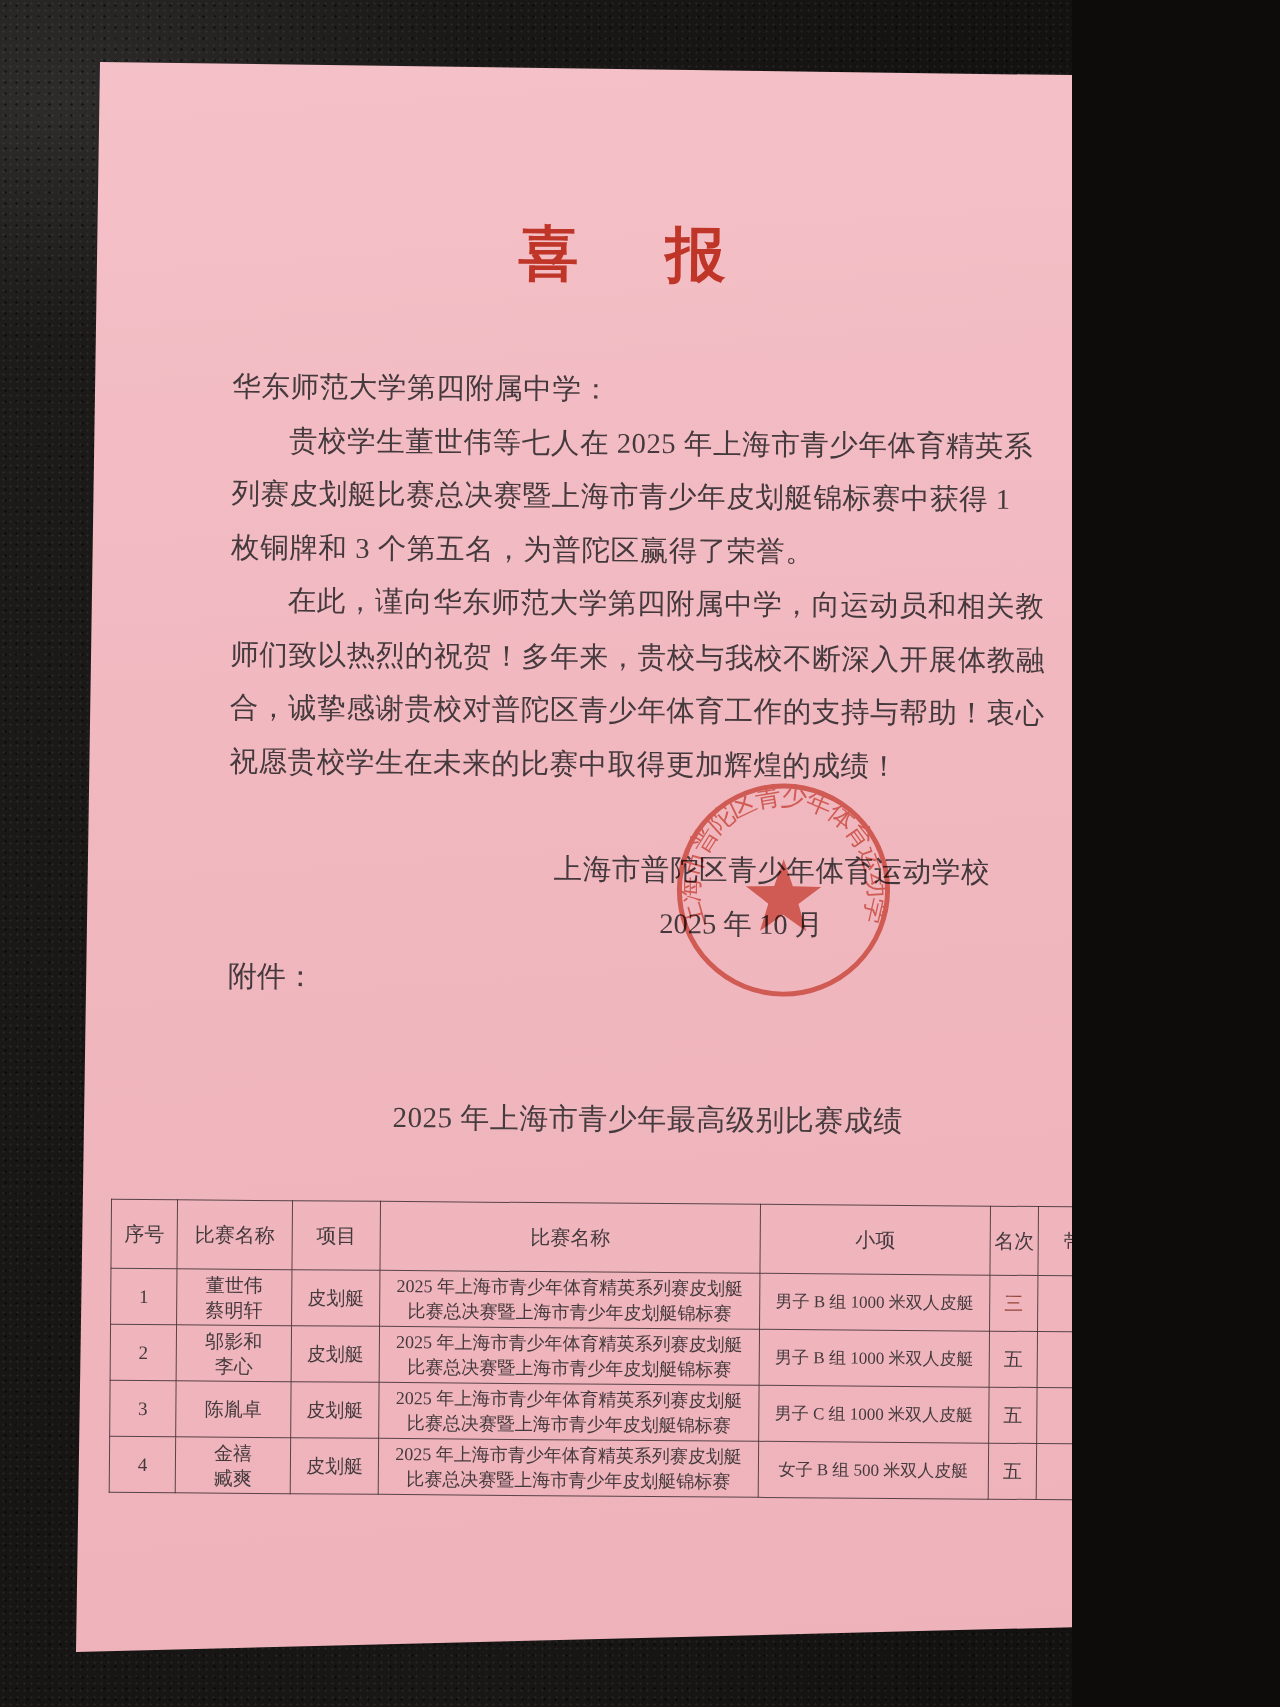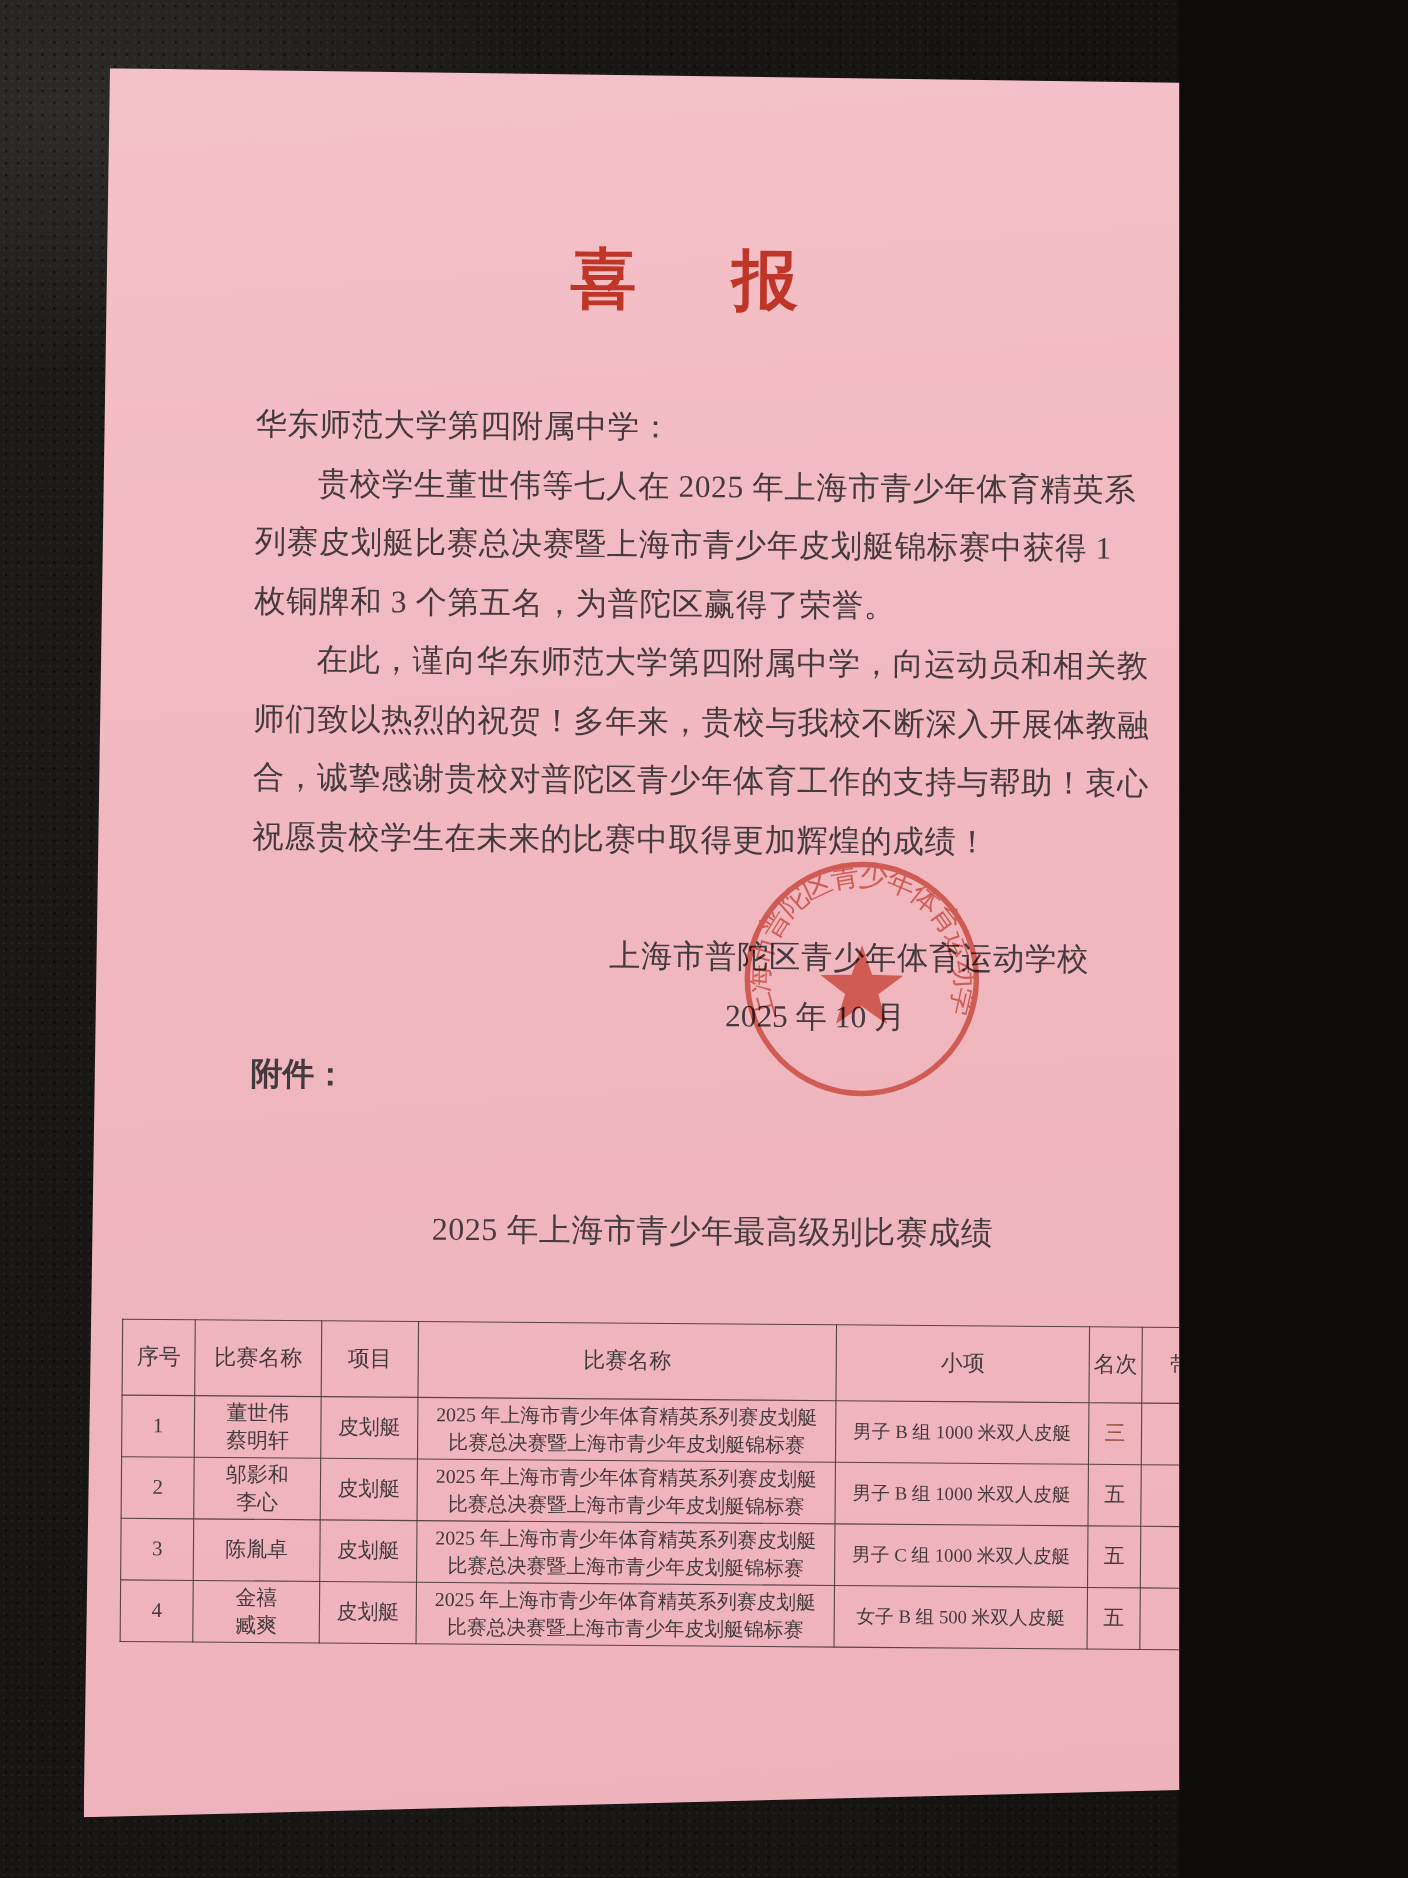--- a/index.html
+++ b/index.html
@@ -26,21 +26,21 @@
   .doc-title{
     position:absolute; left:444px; top:156px;
     font-size:60px; font-weight:bold; color:#bf3527;
     letter-spacing:36px; white-space:nowrap;
   }
   .bodytext{position:absolute; left:159px; top:304px; width:812px; color:#44393c;}
   .bodyline{height:53.5px; line-height:53.5px; font-size:28.5px; letter-spacing:0.6px; white-space:nowrap;}
   .indent{padding-left:57px;}
   .signature{position:absolute; left:484px; top:792px; font-size:28.5px; color:#44393c; letter-spacing:0.6px; white-space:nowrap;}
   .datetext{position:absolute; left:590px; top:846px; font-size:28.5px; color:#44393c; white-space:nowrap;}
-  .attachment{position:absolute; left:159px; top:901px; font-size:29px; color:#44393c;font-weight:bold;}
+  .attachment{position:absolute; left:159px; top:901px; font-size:29px; color:#44393c;}
   .table-title{position:absolute; left:325px; top:1041px; font-size:29px; color:#463b3e; letter-spacing:0.5px; white-space:nowrap;}
   .seal{position:absolute; left:600px; top:716px; width:228px; height:228px; opacity:0.82; mix-blend-mode:multiply;}
   .results{
     position:absolute; left:44px; top:1144px; width:1058px;
     border-collapse:collapse; table-layout:fixed;
     color:#443a3d;
   }
   .results col.c1{width:66px;} .results col.c2{width:115px;} .results col.c3{width:88px;}
   .results col.c4{width:380px;} .results col.c5{width:230px;} .results col.c6{width:48px;}
   .results col.c7{width:131px;}

